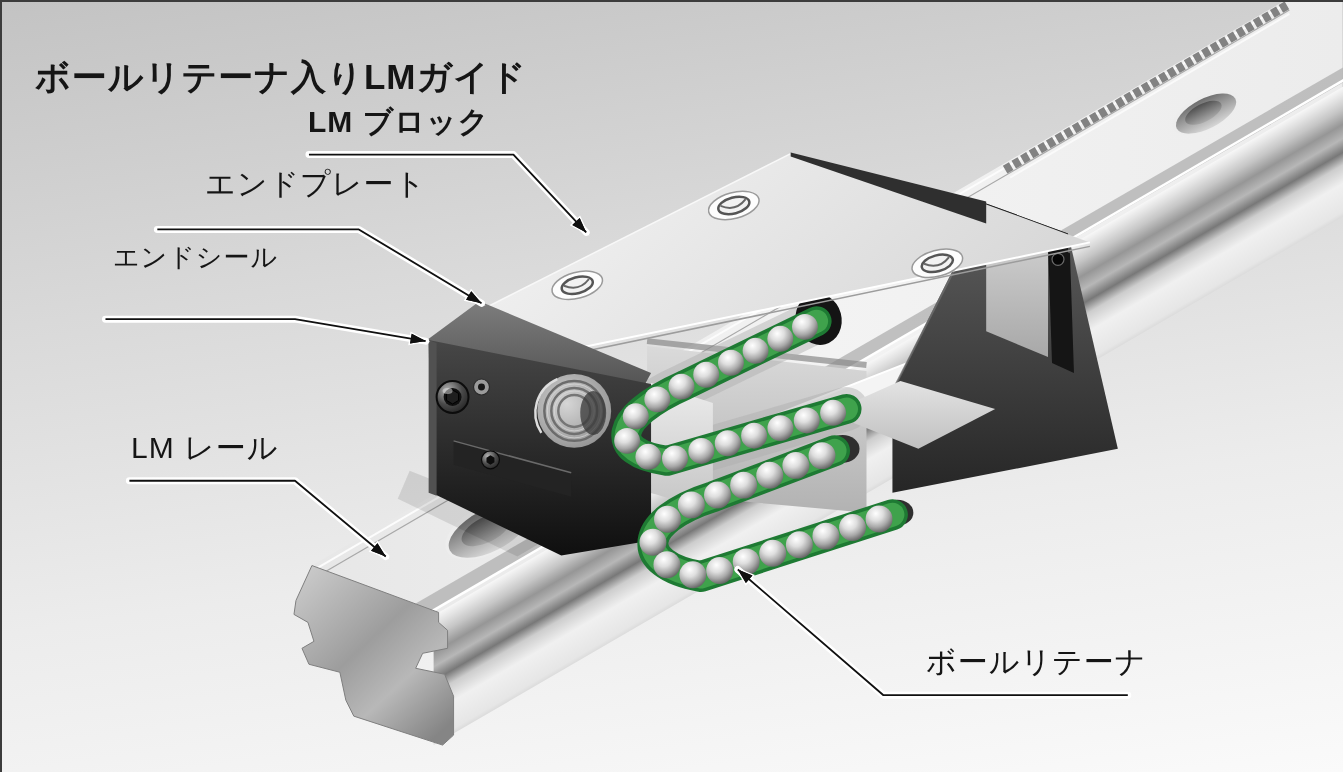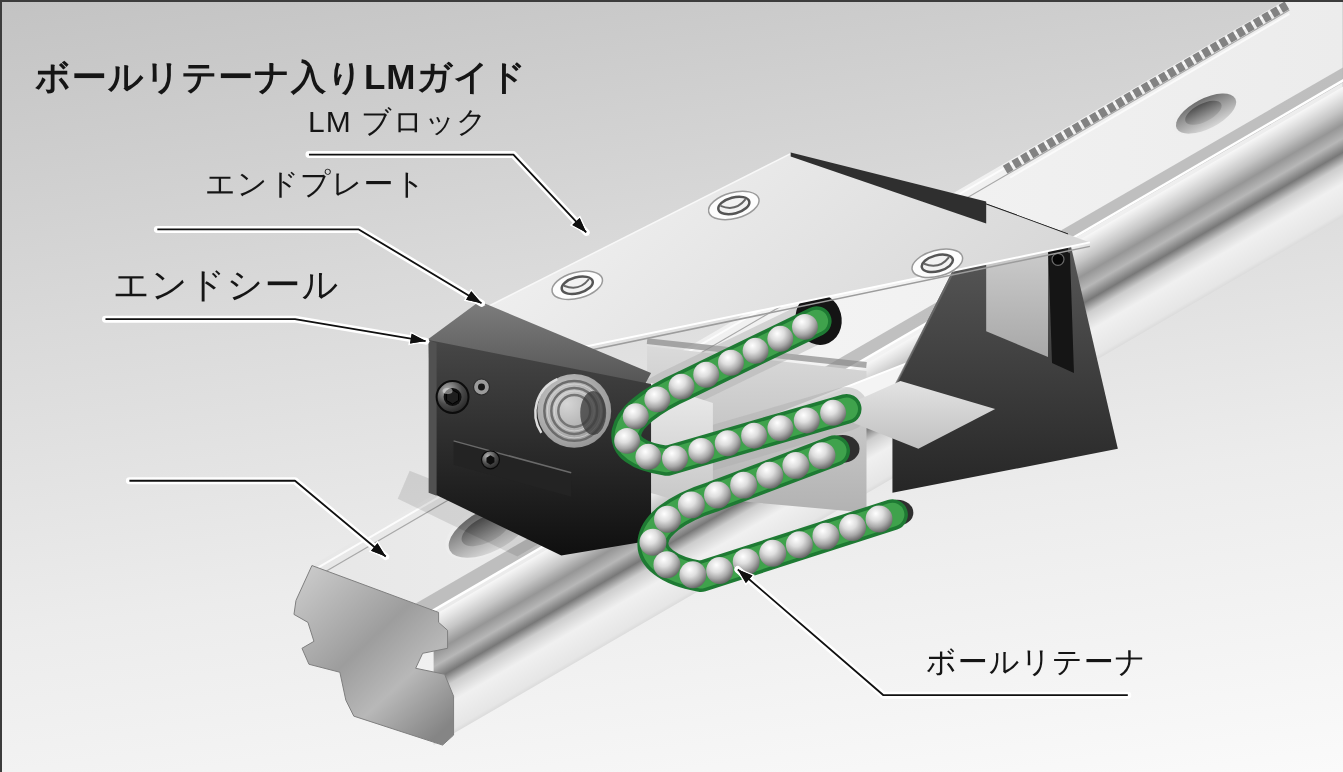--- a/index.html
+++ b/index.html
@@ -16,23 +16,23 @@
   .stage svg{position:absolute;left:0;top:0;width:100%;height:100%;}
   .diagram-label{
     position:absolute;
     color:var(--label-text,#151515);
     white-space:nowrap;
     letter-spacing:1px;
     line-height:1.1;
     user-select:none;
   }
   .diagram-title{left:33px;top:36px;font-size:35px;font-weight:700;margin-top:20px;}
-  .lbl-block   {left:306px;top:103px;font-size:30px;font-weight:400;}
+  .lbl-block   {left:306px;top:103px;font-size:30px;font-weight:700;}
   .lbl-plate   {left:159px;top:165px;font-size:30px;font-weight:400;margin-left:44px;}
-  .lbl-seal    {left:111px;top:263px;font-size:36px;font-weight:400;}
+  .lbl-seal    {left:111px;top:241px;font-size:26px;font-weight:400;}
   .lbl-rail    {left:129px;top:429px;font-size:30px;font-weight:400;}
   .lbl-retainer{left:896px;top:643px;font-size:30px;font-weight:400;margin-left:28px;}
   .tunnel{stroke:#aeaeae;stroke-width:44;fill:none;opacity:.45;stroke-linecap:round;stroke-linejoin:round;}
 </style>
 </head>
 <body>
 
 <div class="stage">
 
   <svg viewBox="0 0 1343 772" aria-hidden="true">
@@ -315,14 +315,15 @@
           <path d="M1128,695 L883,695 L737,569" fill="none" stroke="#101010" stroke-width="1.8" stroke-linejoin="round"></path>
           <polygon points="737,569 751.6225913018868,575.0149666348186 745.0890930606183,582.5855280889871" fill="#101010"></polygon>
         </g>
       </g>
   </svg>
 
   <div class="diagram-label diagram-title">ボールリテーナ入りLMガイド</div>
   <div class="diagram-label lbl-block">LM ブロック</div>
   <div class="diagram-label lbl-plate">エンドプレート</div>
   <div class="diagram-label lbl-seal">エンドシール</div>
+  <div class="diagram-label lbl-rail">LM レール</div>
   <div class="diagram-label lbl-retainer">ボールリテーナ</div>
 </div>
 
 </body></html>

